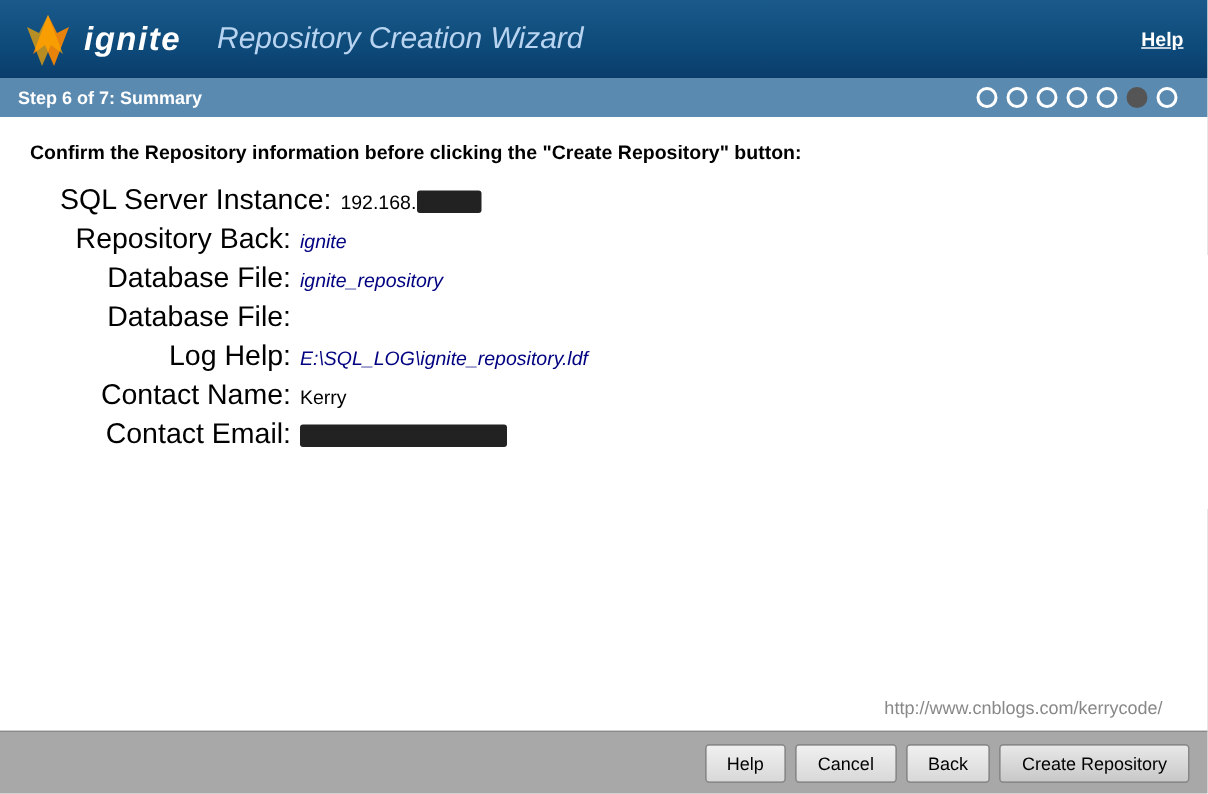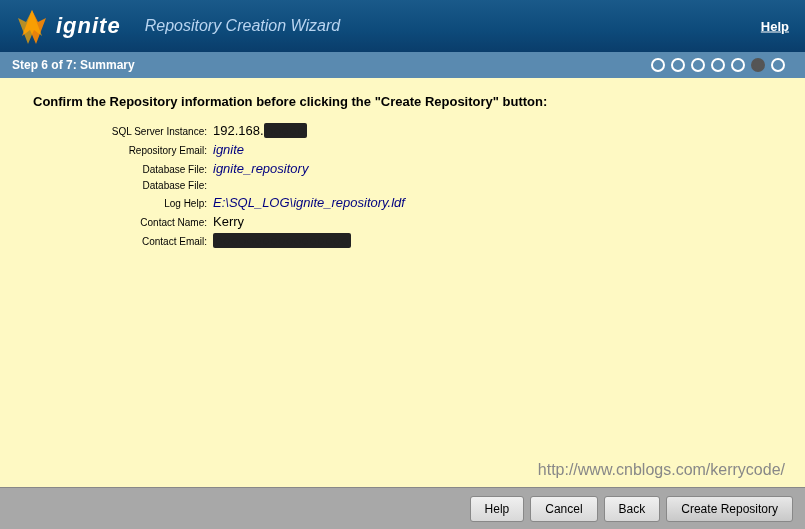--- a/index.html
+++ b/index.html
@@ -35,21 +35,21 @@
     }
     #logo-text {
       color: #ffffff;
       font-size: 22px;
       font-style: italic;
       font-weight: bold;
       letter-spacing: 1px;
     }
     #title-text {
       color: #b8d4f0;
-      font-size: 16px;
+      font-size: 20px;
       font-style: italic;
       margin-left: 16px;
       font-weight: normal;
     }
     #help-link {
       position: absolute;
       right: 16px;
       top: 50%;
       transform: translateY(-50%);
       color: #ffffff;
@@ -90,23 +90,23 @@
       background: #555555;
       border-color: #555555;
     }
     .step-dot.completed {
       background: transparent;
       border-color: #ffffff;
     }
 
     
     #main {
-      background: #fef9c3;
+      background: #ffffff;
       margin: 0;
-      padding: 16px 33px;
+      padding: 16px 20px;
       height: calc(529px - 52px - 26px - 42px);
       position: relative;
     }
 
     #confirm-text {
       font-size: 13px;
       font-weight: bold;
       color: #000000;
       margin-bottom: 14px;
     }
@@ -116,40 +116,40 @@
     }
     .info-row {
       display: flex;
       margin-bottom: 4px;
       align-items: baseline;
     }
     .info-label {
       text-align: right;
       min-width: 160px;
       color: #000000;
-      font-size: 10px;
+      font-size: 19px;
       padding-right: 6px;
     }
     .info-value {
       color: #000080;
       font-style: italic;
       font-size: 13px;
     }
     .info-value-plain {
       color: #000000;
       font-style: normal;
       font-size: 13px;
     }
 
     #watermark {
       position: absolute;
       bottom: 8px;
-      right: 20px;
+      right: 30px;
       color: #888888;
-      font-size: 16px;
+      font-size: 12px;
     }
 
     
     #footer {
       background: #a8a8a8;
       height: 42px;
       display: flex;
       align-items: center;
       justify-content: flex-end;
       padding: 0 12px;
@@ -207,21 +207,21 @@
   <div id="info-table">
 
     <div class="info-row">
       <span class="info-label">SQL Server Instance:</span>
       <span class="info-value-plain">
         192.168.<span style="background:#222;color:#222;border-radius:2px;padding:0 2px;">●●●●●</span>
       </span>
     </div>
 
     <div class="info-row">
-      <span class="info-label">Repository Email:</span>
+      <span class="info-label">Repository Back:</span>
       <span class="info-value">ignite</span>
     </div>
 
     <div class="info-row">
       <span class="info-label">Database File:</span>
       <span class="info-value">ignite_repository</span>
     </div>
 
     <div class="info-row">
       <span class="info-label">Database File:</span>

